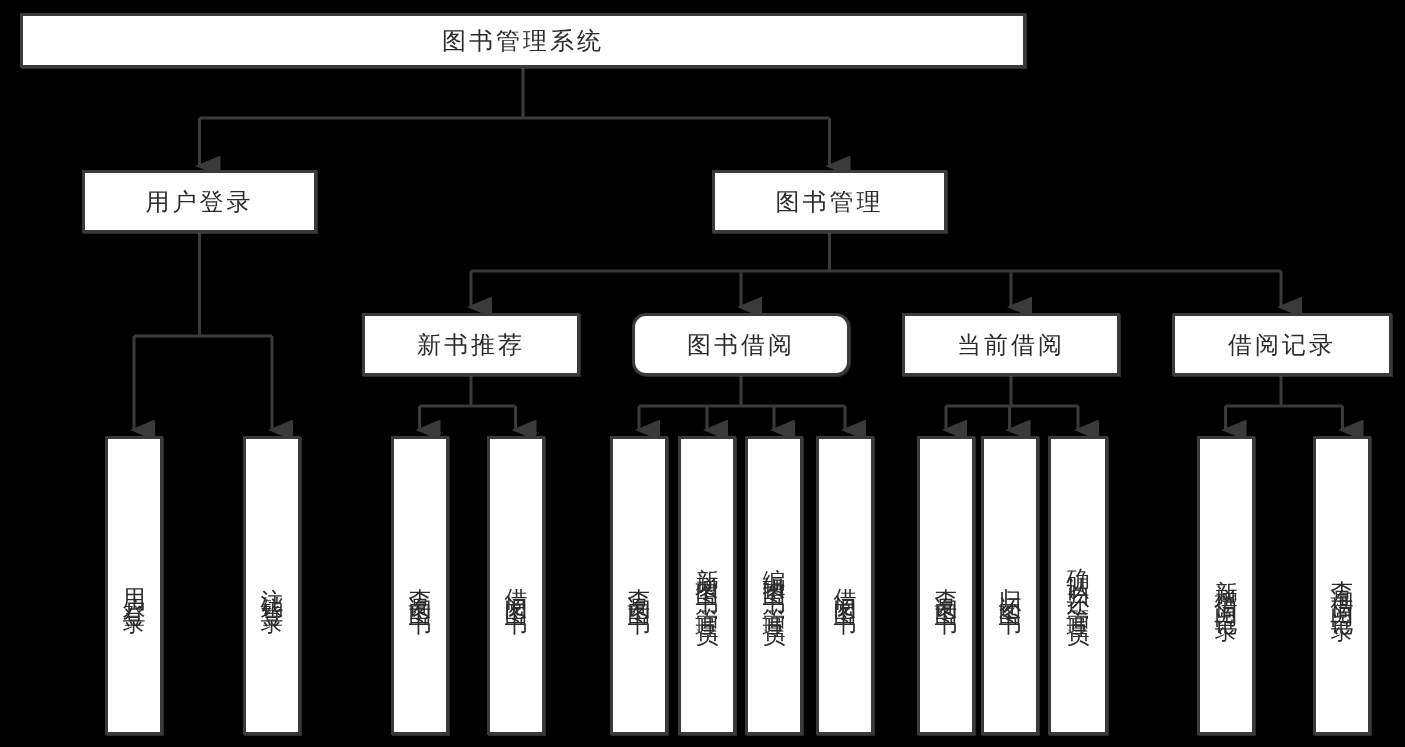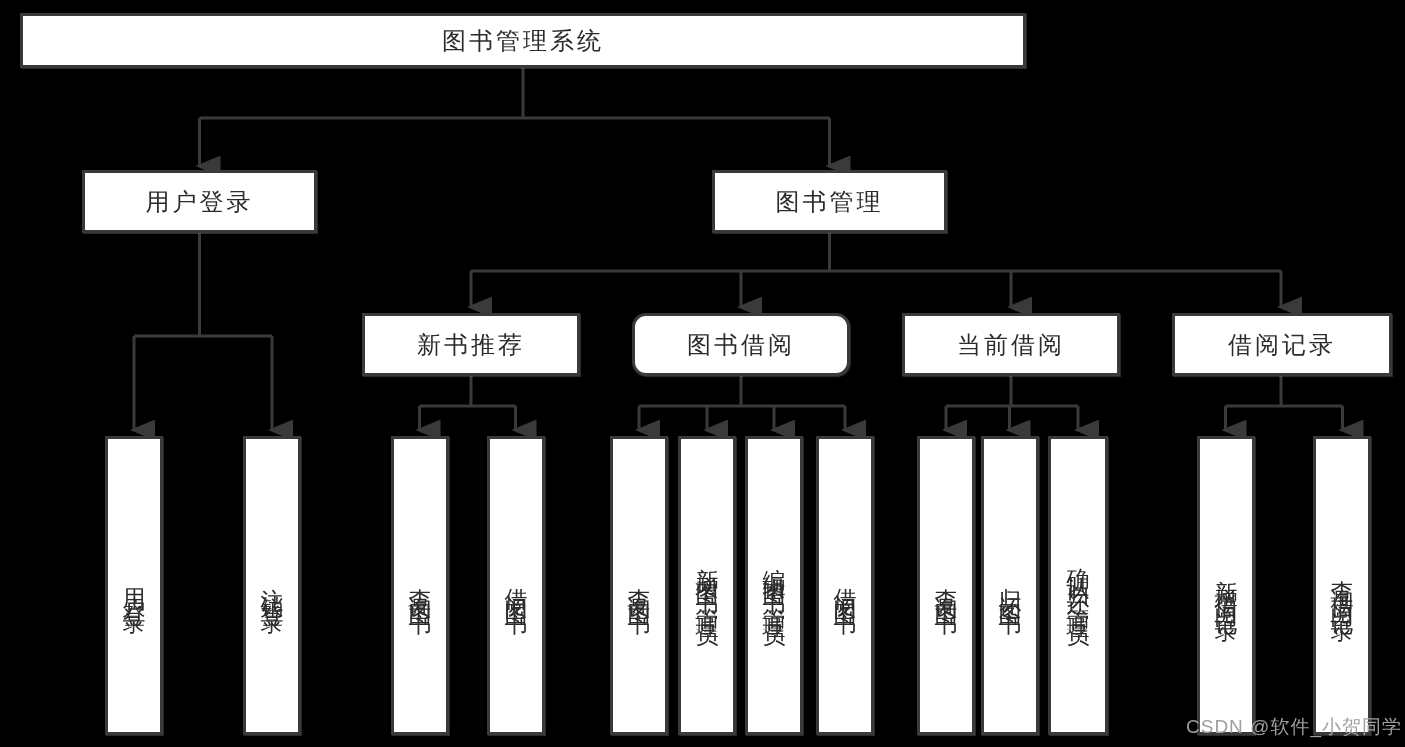--- a/index.html
+++ b/index.html
@@ -178,15 +178,14 @@
     <span class="label">确认归还（管理员）</span>
   </div>
 
   <div class="box leaf n-e1">
     <span class="label">新增借阅记录</span>
   </div>
   <div class="box leaf n-e2">
     <span class="label">查询借阅记录</span>
   </div>
 
-  <div class="watermark">CSDN @软件_小贺同学</div>
 
 </div>
 
 </body></html>

